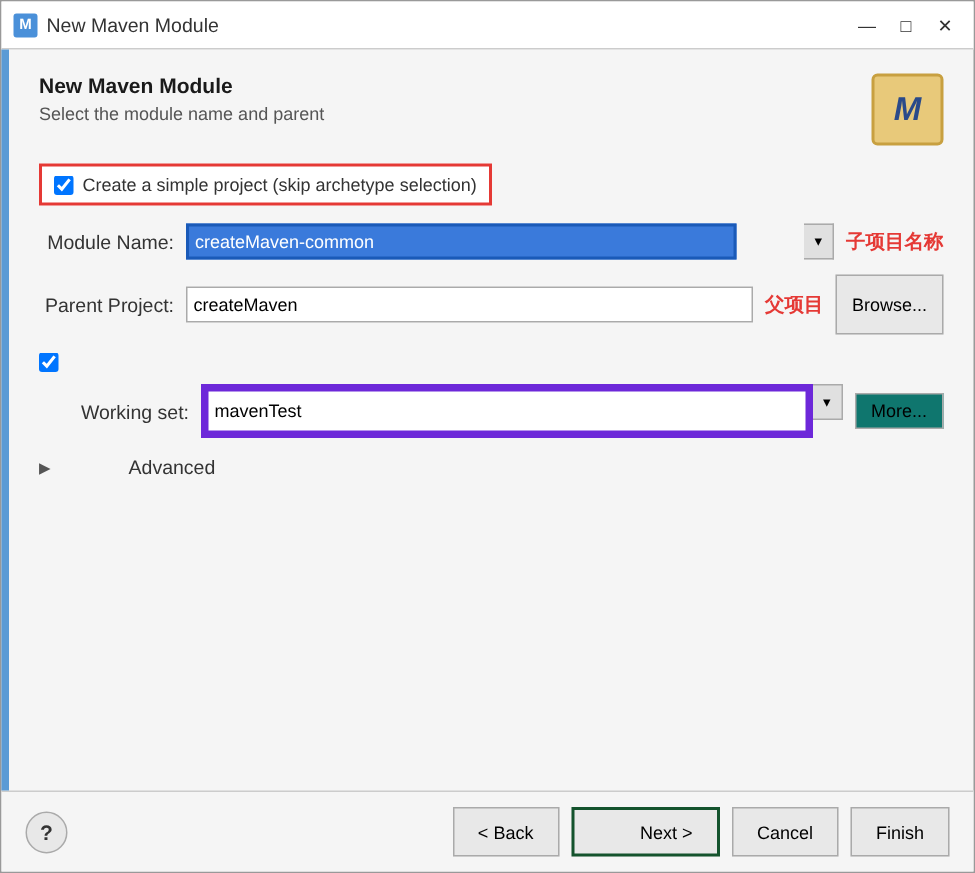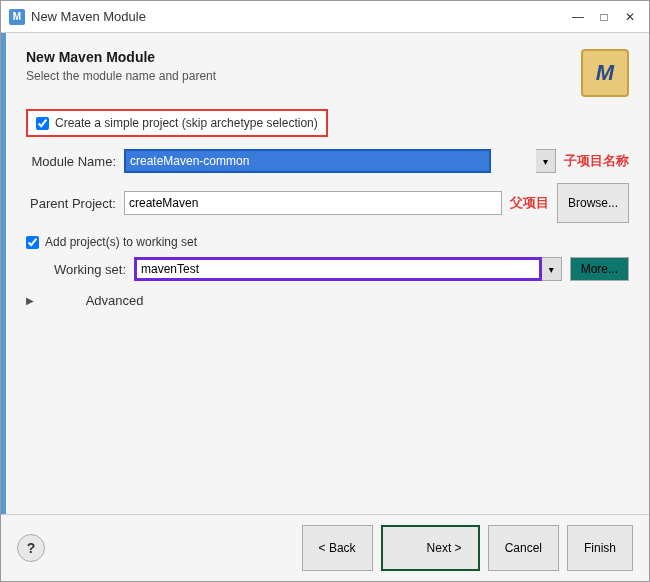--- a/index.html
+++ b/index.html
@@ -178,22 +178,22 @@
 
     .form-input-dropdown {
       display: flex;
       flex: 1;
       position: relative;
       gap: 45px;
     }
 
     .dropdown-input {
       flex: 1;
-      height: 24px;
-      border: 3px solid #6d28d9;
+      height: 36px;
+      border: 5px solid #6d28d9;
       padding: 2px 4px;
       font-size: 12px;
       background: #fff;
     }
 
     .dropdown-arrow {
       width: 20px;
       height: 24px;
       border: 1px solid #aaa;
       border-left: none;
@@ -316,21 +316,21 @@
       align-items: center;
       justify-content: center;
     }
 
     .bottom-buttons {
       display: flex;
       gap: 8px;
     }
 
     .nav-btn {
-      height: 46px;
+      height: 33px;
       padding: 0 16px;
       border: 1px solid #aaa;
       background: #e8e8e8;
       cursor: pointer;
       font-size: 12px;
     }
 
     .next-btn {
       border: 2px solid #14532d;
       background: #e8e8e8;
@@ -395,21 +395,20 @@
             <input class="form-input" type="text" value="createMaven" style="flex: 1 1 0%;">
             <span class="chinese-label">父项目</span>
             <button class="browse-btn">Browse...</button>
           </div>
 
         </div>
 
         <div class="working-set-section">
           <div class="working-set-checkbox">
             <input type="checkbox" checked="" style="">
-            <span class="working-set-label">Add project(s) to working set</span>
           </div>
           <div class="working-set-row">
             <span class="working-set-name-label">Working set:</span>
             <div class="working-set-dropdown">
               <input class="dropdown-input" type="text" value="mavenTest" style="flex: 1 1 0%;">
               <div class="dropdown-arrow">▾</div>
             </div>
             <button class="more-btn">More...</button>
           </div>
         </div>

